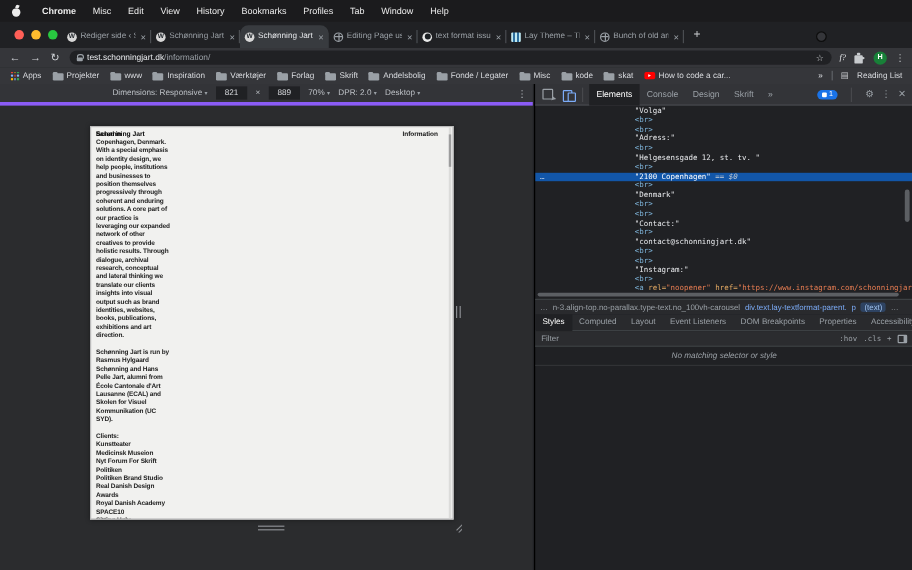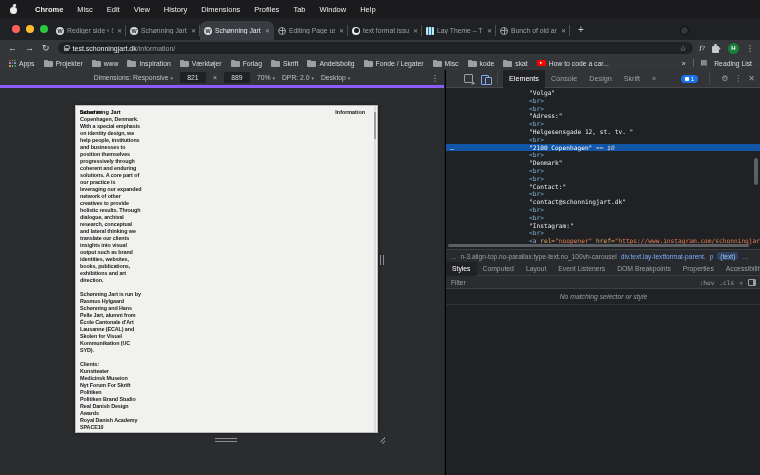--- a/index.html
+++ b/index.html
@@ -135,21 +135,21 @@
   .handle-corner { position:absolute; left:376px; top:365px; width:9px; height:9px; overflow:hidden; }
   .handle-corner::before { content:""; position:absolute; left:3px; top:3px; width:10px; height:1px;
     background:#8a8d91; transform:rotate(-45deg); box-shadow:0 2.5px 0 #8a8d91; }
   .handle-right { position:absolute; left:380px; top:185px; width:4px; height:10px;
     border-left:1px solid #8a8d91; border-right:1px solid #8a8d91; }
 
   
   .devtools { position:absolute; left:445px; top:70px; width:315px; height:405px; background:#202124;
     border-left:1px solid #000; color:#e8eaed; }
   .dt-toolbar { position:absolute; left:0; top:0; width:315px; height:18px; background:#333438;
-    border-bottom:1px solid #47484c; display:flex; align-items:center; font-size:7.2px; color:#9aa0a6;padding-left:12px; }
+    border-bottom:1px solid #47484c; display:flex; align-items:center; font-size:7.2px; color:#9aa0a6; }
   .dt-ic { width:12px; height:12px; margin-left:5px; position:relative; flex:none; }
   .inspect-ic::before { content:""; position:absolute; left:1px; top:1px; width:7px; height:7px;
     border:1px solid #9aa0a6; border-radius:1px; }
   .inspect-ic::after { content:"➤"; position:absolute; right:-1px; bottom:-1px; font-size:6px;
     color:#9aa0a6; transform:rotate(12deg); }
   .device-ic::before { content:""; position:absolute; left:1px; top:2px; width:6px; height:8px;
     border:1px solid #7cacf8; border-radius:1px; }
   .device-ic::after { content:""; position:absolute; left:5px; top:4px; width:5px; height:6px;
     background:#333438; border:1px solid #7cacf8; border-radius:1px; }
   .dt-sep { width:1px; height:12px; background:#47484c; margin:0 5px; }
@@ -205,21 +205,21 @@
 </head>
 <body>
 
 <div class="menubar">
   <span class="apple"></span>
   <span class="menu-item app">Chrome</span>
   <span class="menu-item">Misc</span>
   <span class="menu-item">Edit</span>
   <span class="menu-item">View</span>
   <span class="menu-item">History</span>
-  <span class="menu-item">Dimensions</span>
+  <span class="menu-item">Bookmarks</span>
   <span class="menu-item">Profiles</span>
   <span class="menu-item">Tab</span>
   <span class="menu-item">Window</span>
   <span class="menu-item">Help</span>
 </div>
 
 <div class="tabbar">
   <div class="traffic">
     <i class="tl-red"></i>
     <i class="tl-yellow"></i>

